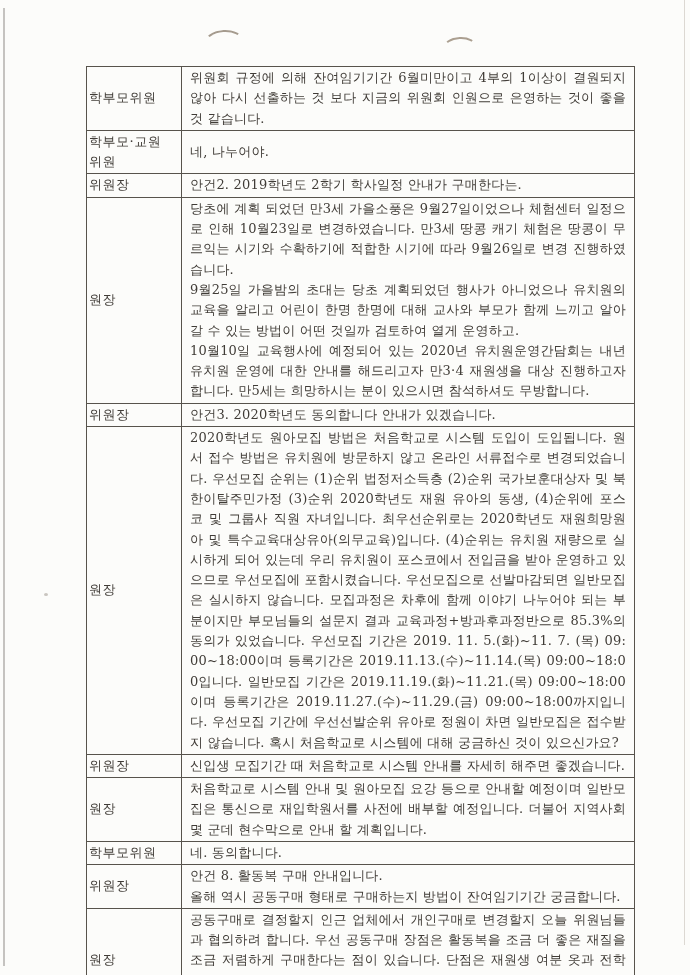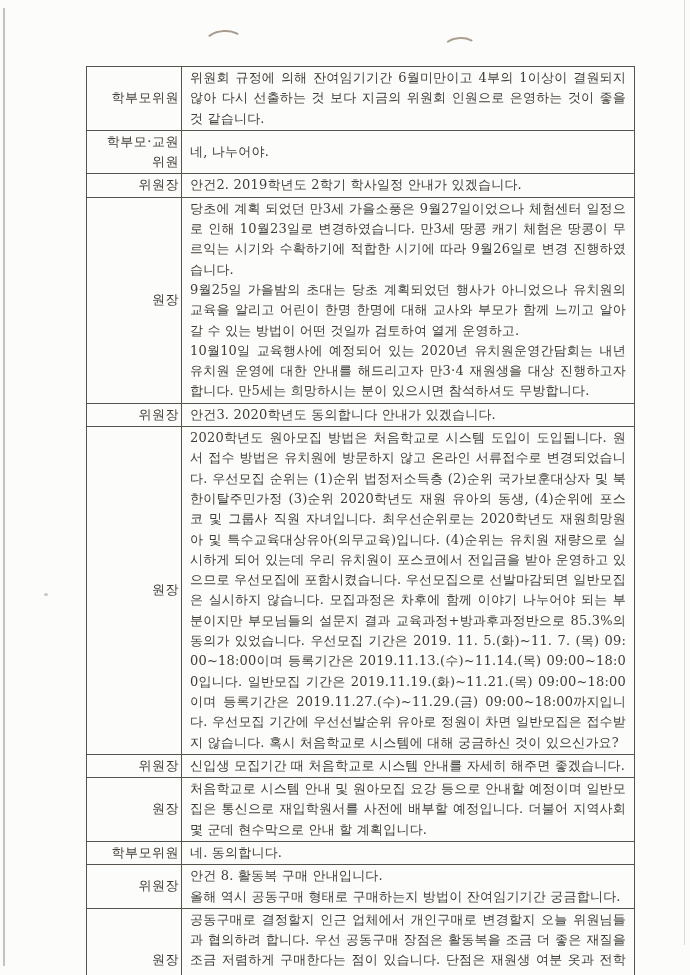--- a/index.html
+++ b/index.html
@@ -21,21 +21,21 @@
   table.minutes{
     position:absolute;left:86px;top:66px;width:526px;
     border-collapse:collapse;table-layout:fixed;
     font-size:13px;line-height:20.3px;
   }
   table.minutes td{
     border:1.4px solid #57534c;
     vertical-align:middle;
   }
   td.speaker{
-    width:90px;text-align:right;padding:1px 2px;letter-spacing:.5px;
+    width:90px;text-align:left;padding:1px 2px;letter-spacing:.5px;
   }
   td.statement{
     width:436px;padding:1px 8px;
   }
   .para{
     text-align:justify;
     text-align-last:left;
     word-break:break-all;
     letter-spacing:.2px;
   }
@@ -60,21 +60,21 @@
         </tr>
         <tr>
           <td class="speaker">학부모·교원<br>위원</td>
           <td class="statement">
             <div class="para">네, 나누어야.</div>
           </td>
         </tr>
         <tr>
           <td class="speaker">위원장</td>
           <td class="statement">
-            <div class="para">안건2. 2019학년도 2학기 학사일정 안내가 있겠습니다.</div>
+            <div class="para">안건2. 2019학년도 2학기 학사일정 안내가 구매한다는.</div>
           </td>
         </tr>
         <tr>
           <td class="speaker">원장</td>
           <td class="statement">
             <div class="para">당초에 계획 되었던 만3세 가을소풍은 9월27일이었으나 체험센터 일정으로 인해 10월23일로 변경하였습니다. 만3세 땅콩 캐기 체험은 땅콩이 무르익는 시기와 수확하기에 적합한 시기에 따라 9월26일로 변경 진행하였습니다.</div>
             <div class="para">9월25일 가을밤의 초대는 당초 계획되었던 행사가 아니었으나 유치원의 교육을 알리고 어린이 한명 한명에 대해 교사와 부모가 함께 느끼고 알아 갈 수 있는 방법이 어떤 것일까 검토하여 열게 운영하고.</div>
             <div class="para">10월10일 교육행사에 예정되어 있는 2020년 유치원운영간담회는 내년 유치원 운영에 대한 안내를 해드리고자 만3·4 재원생을 대상 진행하고자 합니다. 만5세는 희망하시는 분이 있으시면 참석하셔도 무방합니다.</div>
           </td>
         </tr>

